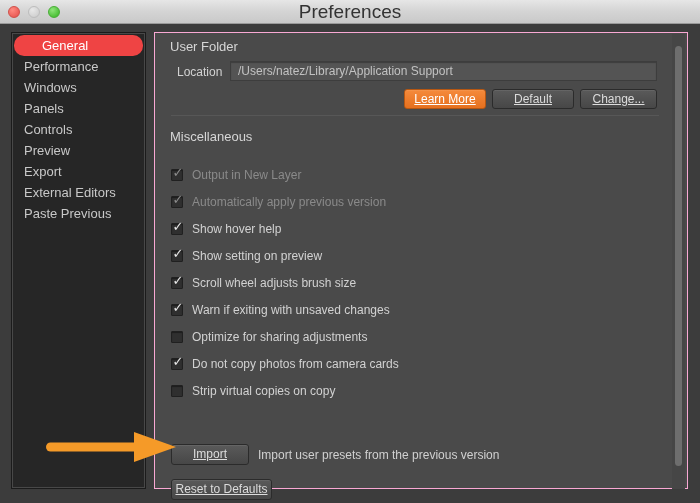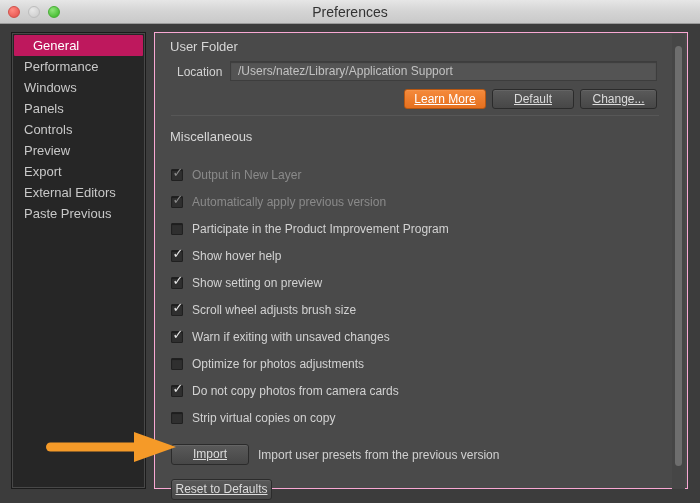--- a/index.html
+++ b/index.html
@@ -42,21 +42,21 @@
   .tl-close  { background: radial-gradient(circle at 35% 30%, #ff8a80, #ec5f59 70%, #d04a44); border: 1px solid #cf5049; }
   .tl-min    { background: radial-gradient(circle at 35% 30%, #e8e8e8, #d2d2d2 70%, #c0c0c0); border: 1px solid #bdbdbd; }
   .tl-max    { background: radial-gradient(circle at 35% 30%, #8fe57a, #4fc23a 70%, #3da72c); border: 1px solid #47ad35; }
 
   .title-text {
     position: absolute;
     left: 0; top: 0;
     width: 700px; height: 24px;
     line-height: 24px;
     text-align: center;
-    font-size: 14px;
+    font-size: 19px;
     color: #333333;
   }
 
   
   .content {
     position: absolute;
     left: 0; top: 24px;
     width: 700px; height: 479px;
     background: #3c3c3c;
   }
@@ -73,25 +73,25 @@
   }
   .side-item {
     height: 21px;
     line-height: 21px;
     padding-left: 12px;
     font-size: 13px;
     color: #c8c8c8;
     white-space: nowrap;
   }
   .side-item.selected {
-    background: #be185d;
+    background: #ef4444;
     color: #ffffff;
     margin: 0 2px;
-    padding-left: 19px;
-    border-radius: 1px;
+    padding-left: 28px;
+    border-radius: 10px;
   }
 
   
   .main {
     position: absolute;
     left: 154px; top: 8px;
     width: 534px; height: 457px;
     background: #4a4a4a;
     border: 1px solid #f9a8d4;
   }
@@ -295,48 +295,44 @@
         <div class="cb-row disabled">
           <span class="cb-box dim checked"></span>
           <span class="cb-label">Output in New Layer</span>
         </div>
 
         <div class="cb-row disabled">
           <span class="cb-box dim checked"></span>
           <span class="cb-label">Automatically apply previous version</span>
         </div>
 
+
+        <div class="cb-row">
+          <span class="cb-box checked"></span>
+          <span class="cb-label">Show hover help</span>
+        </div>
+
+        <div class="cb-row">
+          <span class="cb-box checked"></span>
+          <span class="cb-label">Show setting on preview</span>
+        </div>
+
+        <div class="cb-row">
+          <span class="cb-box checked"></span>
+          <span class="cb-label">Scroll wheel adjusts brush size</span>
+        </div>
+
+        <div class="cb-row">
+          <span class="cb-box checked"></span>
+          <span class="cb-label">Warn if exiting with unsaved changes</span>
+        </div>
+
         <div class="cb-row">
           <span class="cb-box"></span>
-          <span class="cb-label">Participate in the Product Improvement Program</span>
-        </div>
-
-        <div class="cb-row">
-          <span class="cb-box checked"></span>
-          <span class="cb-label">Show hover help</span>
-        </div>
-
-        <div class="cb-row">
-          <span class="cb-box checked"></span>
-          <span class="cb-label">Show setting on preview</span>
-        </div>
-
-        <div class="cb-row">
-          <span class="cb-box checked"></span>
-          <span class="cb-label">Scroll wheel adjusts brush size</span>
-        </div>
-
-        <div class="cb-row">
-          <span class="cb-box checked"></span>
-          <span class="cb-label">Warn if exiting with unsaved changes</span>
-        </div>
-
-        <div class="cb-row">
-          <span class="cb-box"></span>
-          <span class="cb-label">Optimize for photos adjustments</span>
+          <span class="cb-label">Optimize for sharing adjustments</span>
         </div>
 
         <div class="cb-row">
           <span class="cb-box checked"></span>
           <span class="cb-label">Do not copy photos from camera cards</span>
         </div>
 
         <div class="cb-row">
           <span class="cb-box"></span>
           <span class="cb-label">Strip virtual copies on copy</span>

